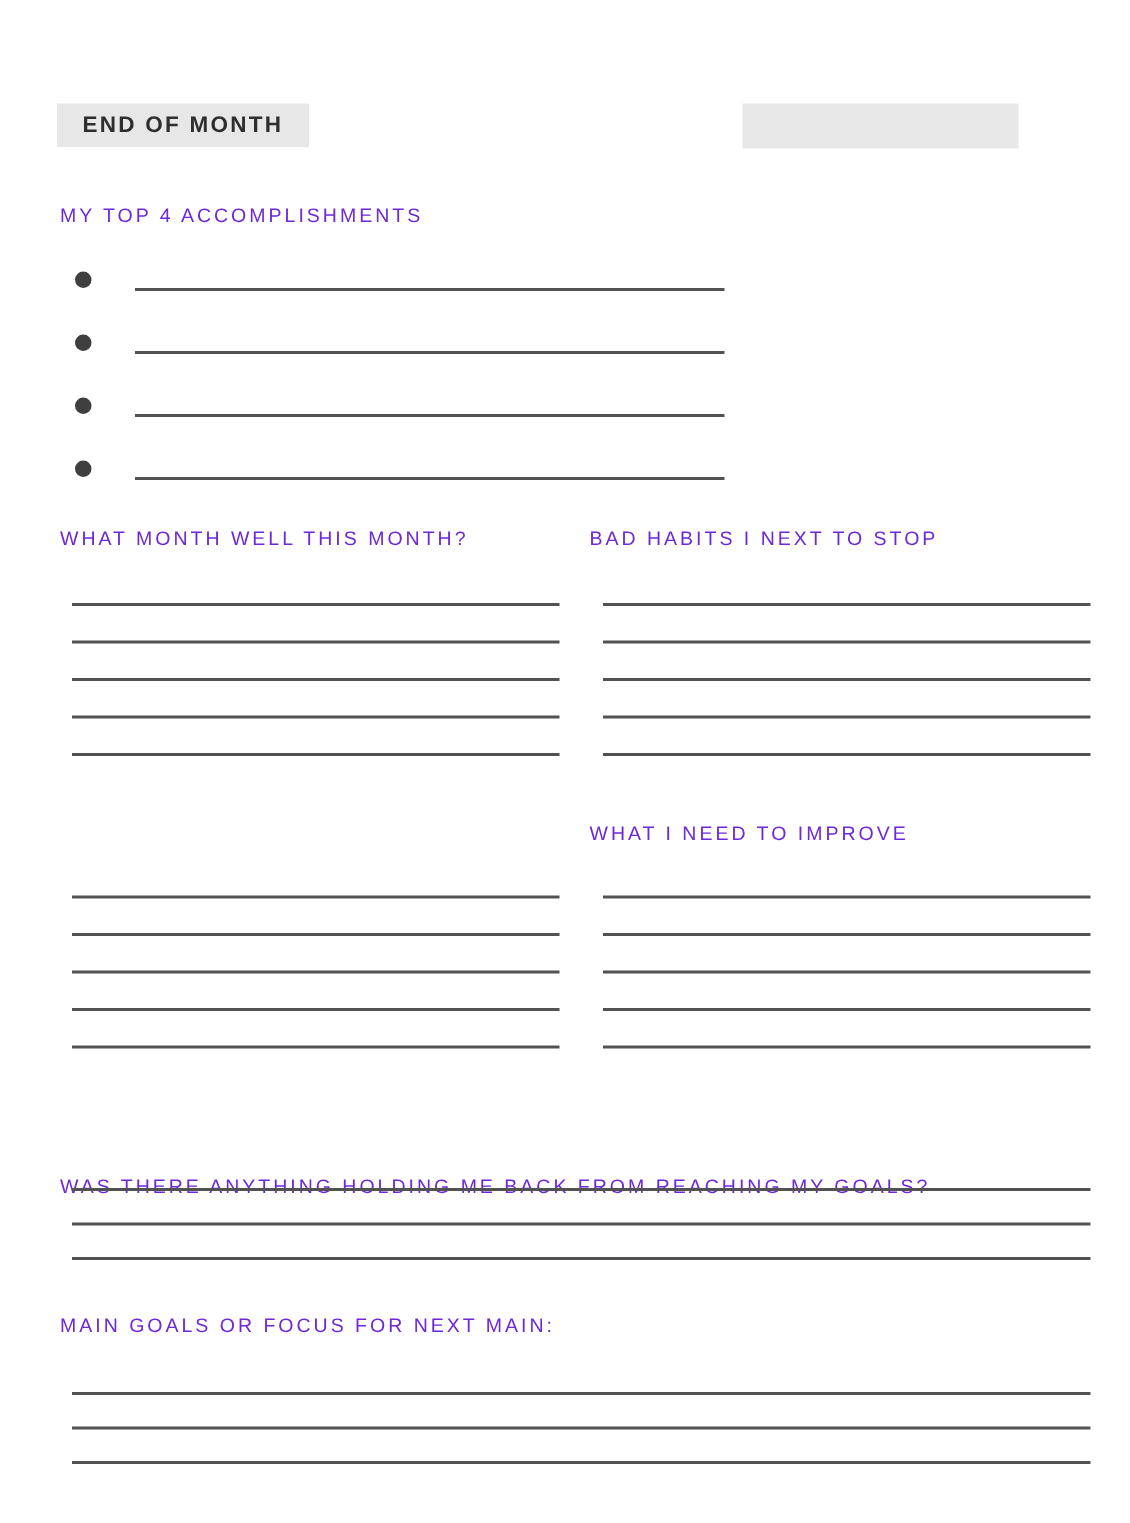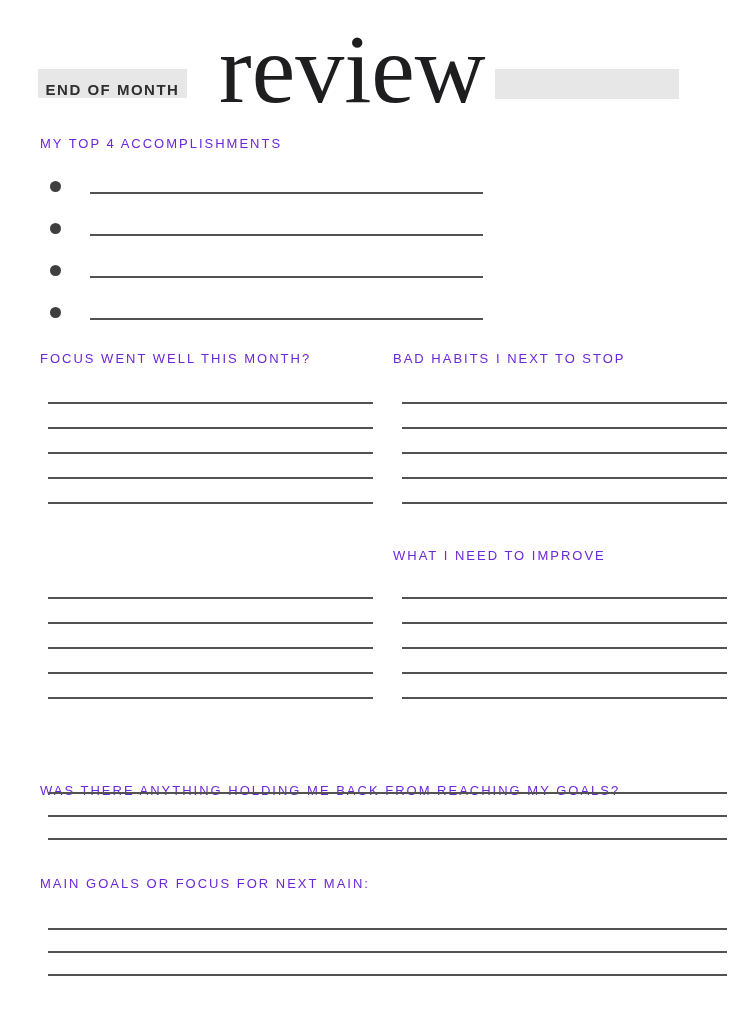--- a/index.html
+++ b/index.html
@@ -14,22 +14,22 @@
     outline: 1px solid #ededed;
     overflow: hidden;
   }
 
   
   .accent-bar {
     position: absolute;
     background: #e7e7e7;
   }
   .bar-left {
-    left: 38px; top: 69px; width: 149px; height: 29px;
-    display: flex; align-items: flex-end; justify-content: center;
+    left: 38px; top: 69px; width: 168px; height: 29px;
+    display: flex; align-items: center; justify-content: center;
   }
   .bar-right {
     left: 495px; top: 69px; width: 184px; height: 30px;
   }
   .eyebrow {
     font-size: 15px;
     font-weight: bold;
     letter-spacing: 1.5px;
     color: #2e2e2e;
     white-space: nowrap;
@@ -110,21 +110,20 @@
   .lines-d { top: 928px; }
 </style>
 </head>
 <body>
 
 <div class="page">
 
   <div class="accent-bar bar-left">
     <span class="eyebrow">END OF MONTH</span>
   </div>
-  <h1 class="title">review</h1>
   <div class="accent-bar bar-right"></div>
 
   <h2 class="heading h-accomplishments">MY TOP 4 ACCOMPLISHMENTS</h2>
 
   <div class="bullet-row bullet-row-1">
     <span class="bullet"></span>
     <span class="write-line"></span>
   </div>
   <div class="bullet-row bullet-row-2">
     <span class="bullet"></span>
@@ -132,21 +131,21 @@
   </div>
   <div class="bullet-row bullet-row-3">
     <span class="bullet"></span>
     <span class="write-line"></span>
   </div>
   <div class="bullet-row bullet-row-4">
     <span class="bullet"></span>
     <span class="write-line"></span>
   </div>
 
-  <h2 class="heading h-went-well">FOCUS WENT WELL THIS MONTH?</h2>
+  <h2 class="heading h-went-well">WHAT MONTH WELL THIS MONTH?</h2>
   <h2 class="heading h-bad-habits">BAD HABITS I NEXT TO STOP</h2>
 
   <div class="line-group col-left lines-a gap-25">
     <div class="write-line"></div>
     <div class="write-line"></div>
     <div class="write-line"></div>
     <div class="write-line"></div>
     <div class="write-line"></div>
   </div>
   <div class="line-group col-right lines-a gap-25">

